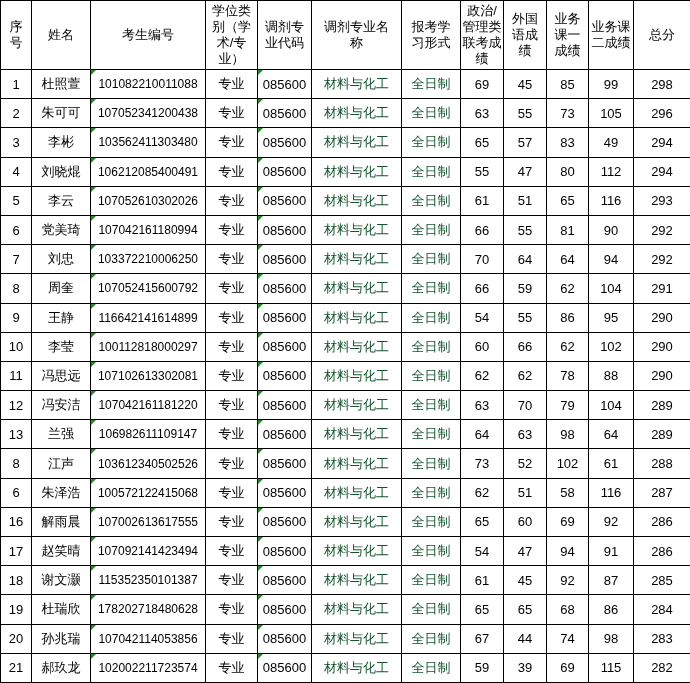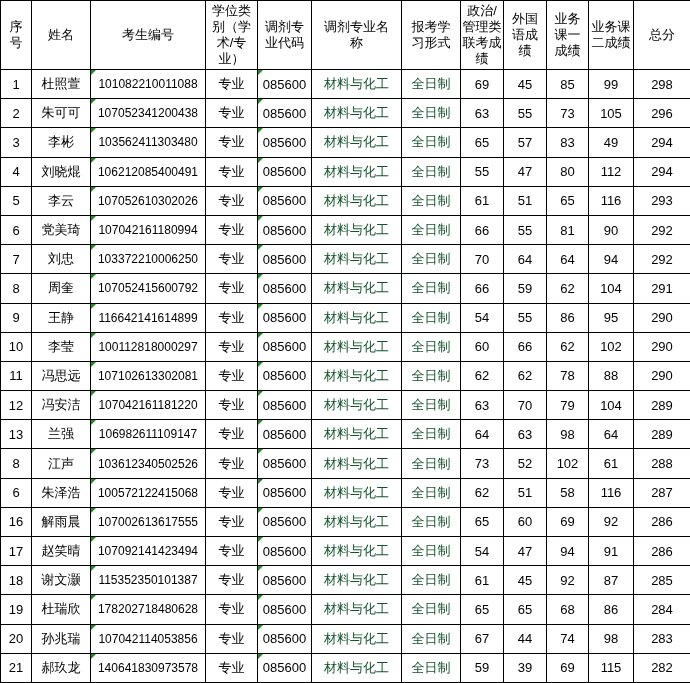--- a/index.html
+++ b/index.html
@@ -400,21 +400,21 @@
     <td><span class="val">67</span></td>
     <td><span class="val">44</span></td>
     <td><span class="val">74</span></td>
     <td><span class="val">98</span></td>
     <td><span class="val">283</span></td>
   </tr>
 
   <tr>
     <td><span class="val">21</span></td>
     <td><span class="val">郝玖龙</span></td>
-    <td class="cell-id"><span class="triangle"></span><span class="val">140641830973578</span></td>
+    <td class="cell-id"><span class="triangle"></span><span class="val">102002211723574</span></td>
     <td><span class="val">专业</span></td>
     <td><span class="triangle"></span><span class="val">085600</span></td>
     <td class="green"><span class="val">材料与化工</span></td>
     <td class="green"><span class="val">全日制</span></td>
     <td><span class="val">59</span></td>
     <td><span class="val">39</span></td>
     <td><span class="val">69</span></td>
     <td><span class="val">115</span></td>
     <td><span class="val">282</span></td>
   </tr>

